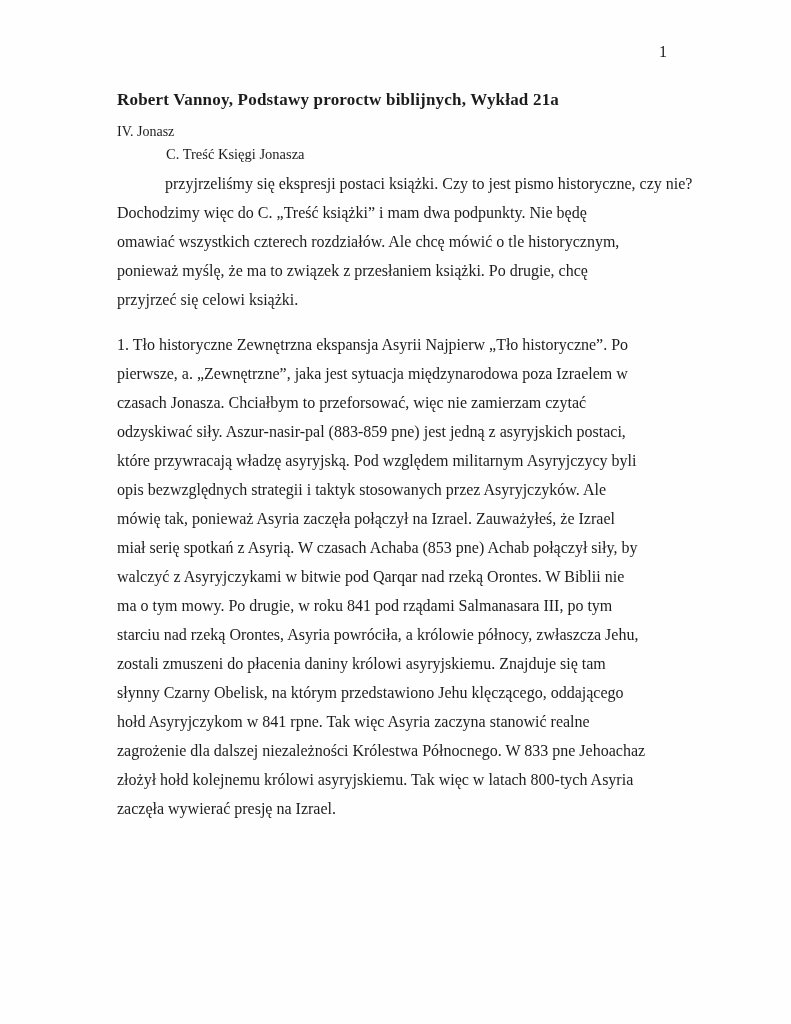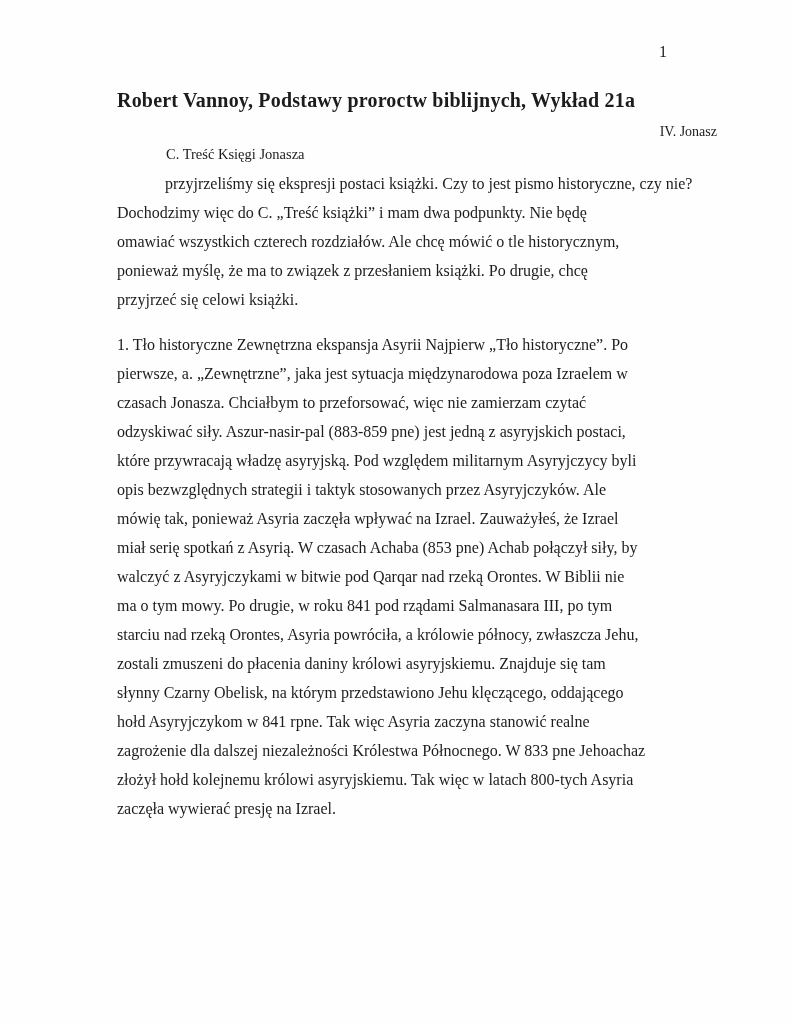--- a/index.html
+++ b/index.html
@@ -23,31 +23,30 @@
     font-size: 16px;
     line-height: 20px;
   }
   .doc {
     position: absolute;
     left: 117px;
     top: 90px;
     width: 600px;
   }
   .doc-title {
-    font-size: 20px;
+    font-size: 17px;
     font-weight: bold;
     line-height: 20px;
     margin: 0;
     letter-spacing: 0.2px;
   }
   .doc-subtitle {
     margin-top: 13px;
     font-size: 14px;
     line-height: 17px;
-    text-align: right;
   }
   .doc-section {
     margin-top: 5px;
     padding-left: 49px;
     font-size: 14.5px;
     line-height: 18px;
   }
   .paragraphs {
     margin-top: 6px;
   }
@@ -84,21 +83,21 @@
           <div class="line">ponieważ myślę, że ma to związek z przesłaniem książki. Po drugie, chcę</div>
           <div class="line">przyjrzeć się celowi książki.</div>
         </div>
         <div class="paragraph">
           <div class="line">1. Tło historyczne Zewnętrzna ekspansja Asyrii Najpierw „Tło historyczne”. Po</div>
           <div class="line">pierwsze, a. „Zewnętrzne”, jaka jest sytuacja międzynarodowa poza Izraelem w</div>
           <div class="line">czasach Jonasza. Chciałbym to przeforsować, więc nie zamierzam czytać</div>
           <div class="line">odzyskiwać siły. Aszur-nasir-pal (883-859 pne) jest jedną z asyryjskich postaci,</div>
           <div class="line">które przywracają władzę asyryjską. Pod względem militarnym Asyryjczycy byli</div>
           <div class="line">opis bezwzględnych strategii i taktyk stosowanych przez Asyryjczyków. Ale</div>
-          <div class="line">mówię tak, ponieważ Asyria zaczęła wpływać na Izrael. Zauważyłeś, że Izrael</div>
+          <div class="line">mówię tak, ponieważ Asyria zaczęła połączył na Izrael. Zauważyłeś, że Izrael</div>
           <div class="line">miał serię spotkań z Asyrią. W czasach Achaba (853 pne) Achab połączył siły, by</div>
           <div class="line">walczyć z Asyryjczykami w bitwie pod Qarqar nad rzeką Orontes. W Biblii nie</div>
           <div class="line">ma o tym mowy. Po drugie, w roku 841 pod rządami Salmanasara III, po tym</div>
           <div class="line">starciu nad rzeką Orontes, Asyria powróciła, a królowie północy, zwłaszcza Jehu,</div>
           <div class="line">zostali zmuszeni do płacenia daniny królowi asyryjskiemu. Znajduje się tam</div>
           <div class="line">słynny Czarny Obelisk, na którym przedstawiono Jehu klęczącego, oddającego</div>
           <div class="line">hołd Asyryjczykom w 841 rpne. Tak więc Asyria zaczyna stanowić realne</div>
           <div class="line">zagrożenie dla dalszej niezależności Królestwa Północnego. W 833 pne Jehoachaz</div>
           <div class="line">złożył hołd kolejnemu królowi asyryjskiemu. Tak więc w latach 800-tych Asyria</div>
           <div class="line">zaczęła wywierać presję na Izrael.</div>

